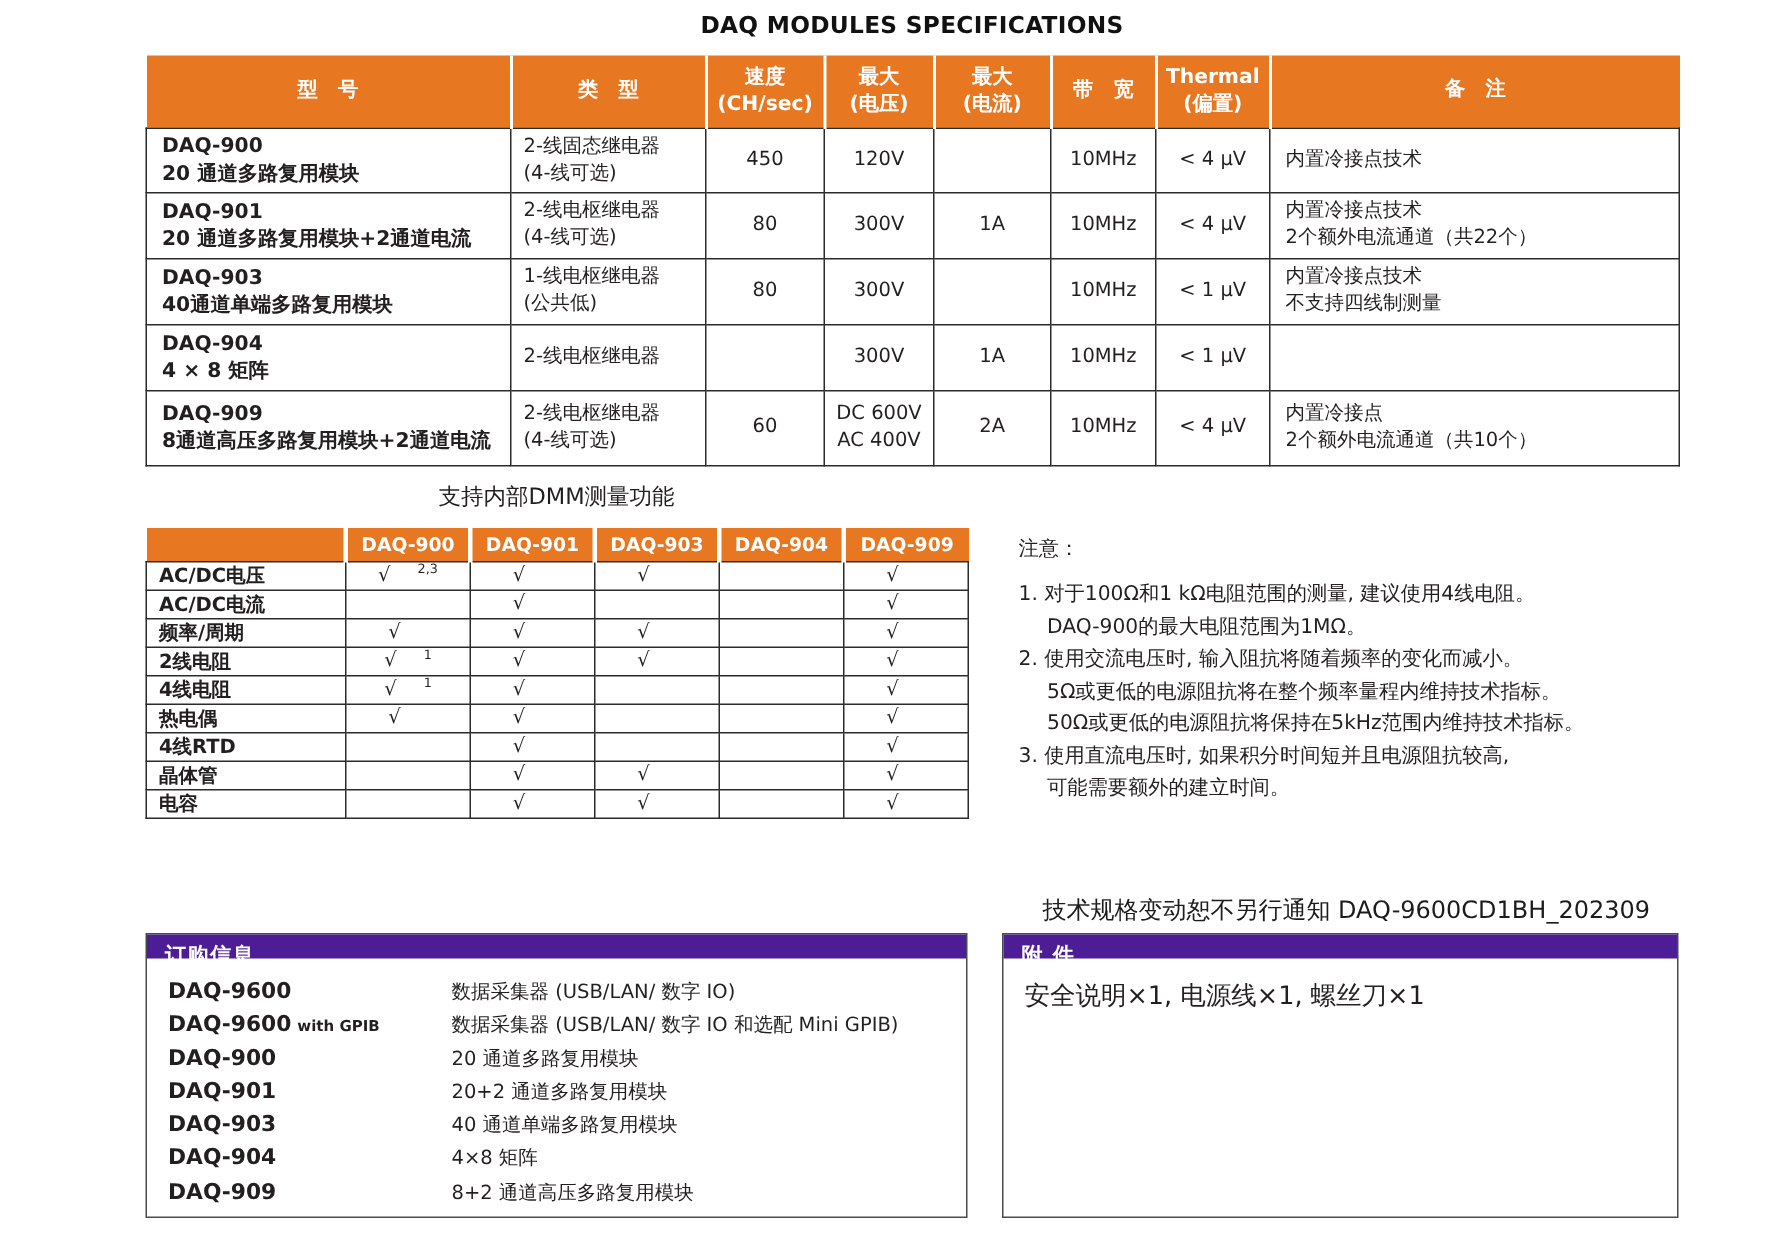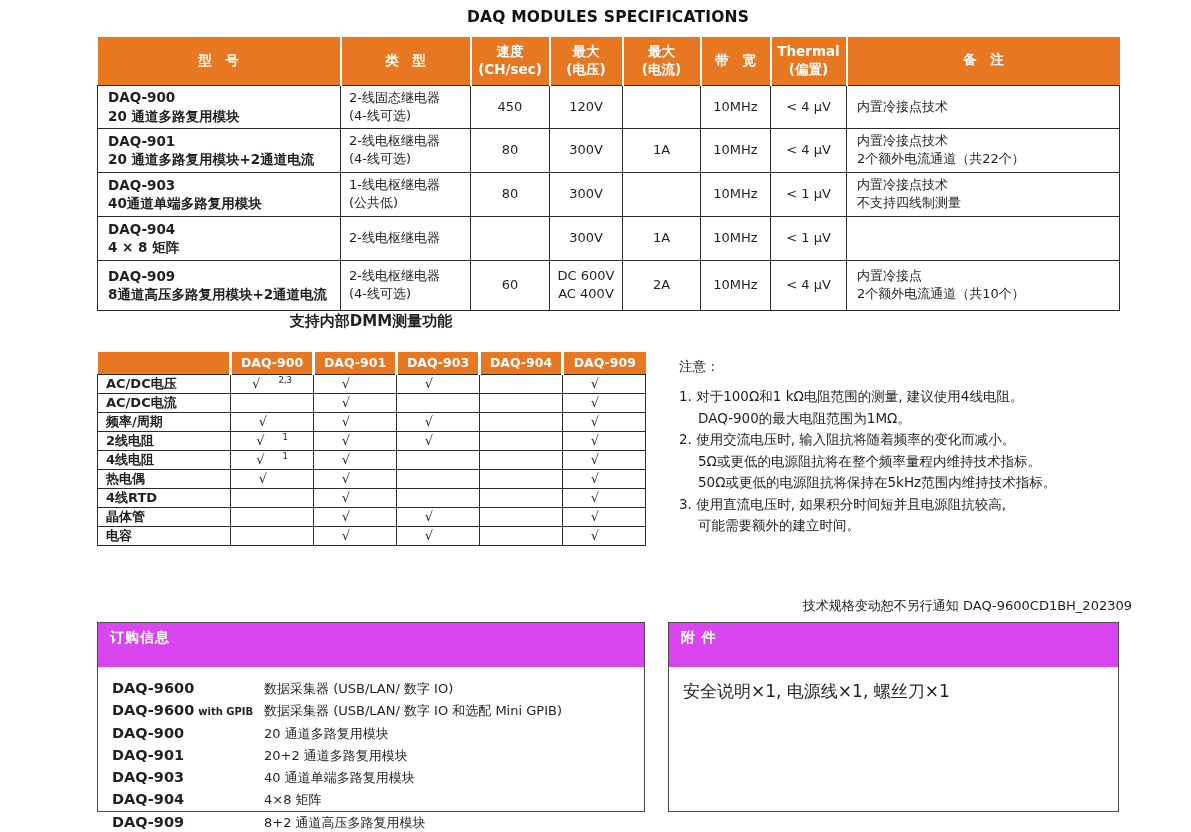--- a/index.html
+++ b/index.html
@@ -18,49 +18,49 @@
     text-align:center; vertical-align:middle; height:48px; border-right:2px solid #ffffff; line-height:1.3; }
   .spec-table th:last-child { border-right:none;font-family:Liberation Mono, monospace; }
   .spec-table td { border:1px solid #2b2b2b; font-size:13px; vertical-align:middle; line-height:1.35; }
   tr.r1 td { height:43px; } tr.r2 td,tr.r3 td,tr.r4 td { height:44px; } tr.r5 td { height:50px; }
   .cell-left { text-align:left; padding-left:10px; }
   .cell-type { text-align:left; padding-left:8px; }
   .cell-c { text-align:center; }
   .b { font-weight:bold; font-size:13.5px; }
 
   
-  .dmm-title { position:absolute; left:97px; top:312px; width:548px; text-align:center;
-    font-weight:bold; font-size:15px; }
+  .dmm-title { position:absolute; left:97px; top:322px; width:548px; text-align:center;
+    font-weight:normal; font-size:15px; }
   .dmm-table { position:absolute; left:97px; top:352px; width:548px;
     border-collapse:collapse; table-layout:fixed; }
   .dmm-table th { background:#E87722; color:#ffffff; font-weight:bold; font-size:12.5px;
     height:22px; text-align:center; vertical-align:middle; border-right:3px solid #ffffff; }
   .dmm-table th:last-child { border-right:none; }
   .dmm-table td { border:1px solid #2b2b2b; height:18px; font-size:13px; vertical-align:middle; }
   .dmm-label { font-weight:bold; text-align:left; padding-left:8px; font-size:13px; }
   .dmm-check { text-align:center; }
   .dmm-check sup { font-size:8.5px; margin-left:18px; }
 
   
   .notes { position:absolute; left:679px; top:356px; width:480px; font-size:13.5px; }
   .notes-heading { margin-bottom:10px; line-height:20px; }
   .note-line { line-height:21.5px; }
   .note-line.indent { padding-left:19px; }
 
-  .change-note { position:absolute; left:632px; top:597px; width:500px; text-align:right;
-    font-size:13px; color:#1c1c1c; }
+  .change-note { position:absolute; left:600px; top:597px; width:500px; text-align:right;
+    font-size:16px; color:#1c1c1c; }
 
   
   .box { position:absolute; border:1px solid #4a4a4b; background:#ffffff; }
   .order-box { left:97px; top:622px; width:548px; height:190px; }
   .acc-box { left:668px; top:622px; width:451px; height:190px; }
-  .box-header { height:44px; background:#d946ef; color:#ffffff; font-weight:bold;
+  .box-header { height:16px; background:#4c1d95; color:#ffffff; font-weight:bold;
     font-size:14px; line-height:28px; padding-left:12px; letter-spacing:1px; }
   .order-list { padding:11px 0 0 14px; }
-  .order-row { display:flex; align-items:baseline; height:22.3px; }
+  .order-row { display:flex; align-items:baseline; height:22.3px;gap:37px; }
   .order-model-wrap { width:152px; flex:none; }
   .order-model { font-weight:bold; font-size:14.5px; }
   .order-suffix { font-weight:bold; font-size:10px; margin-left:4px; }
   .order-desc { font-size:13px; }
   .acc-content { padding:13px 0 0 14px; font-size:17px; }
 </style>
 </head>
 <body>
 
 <div class="page">

